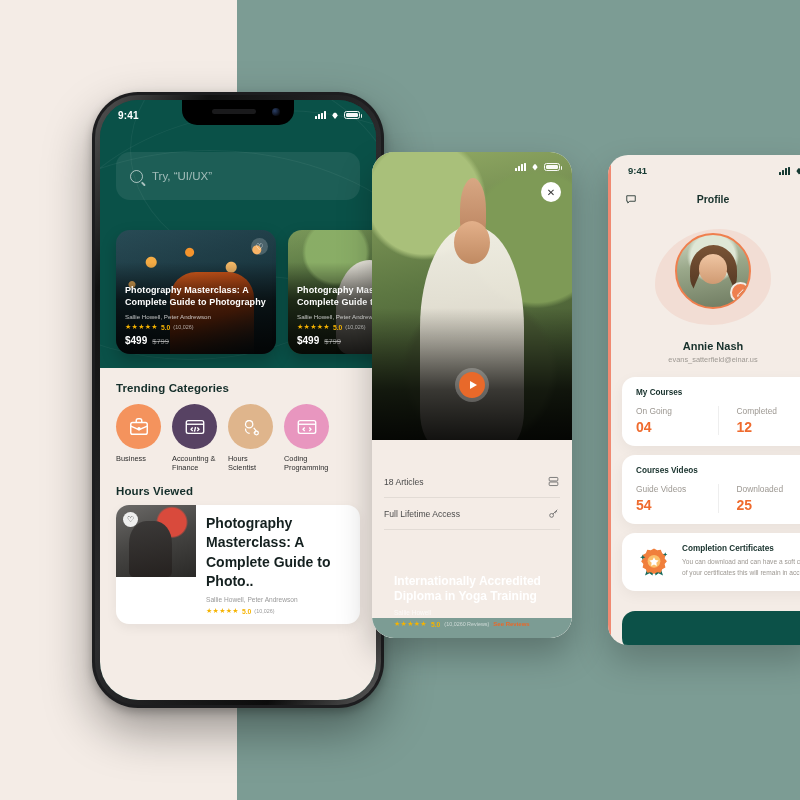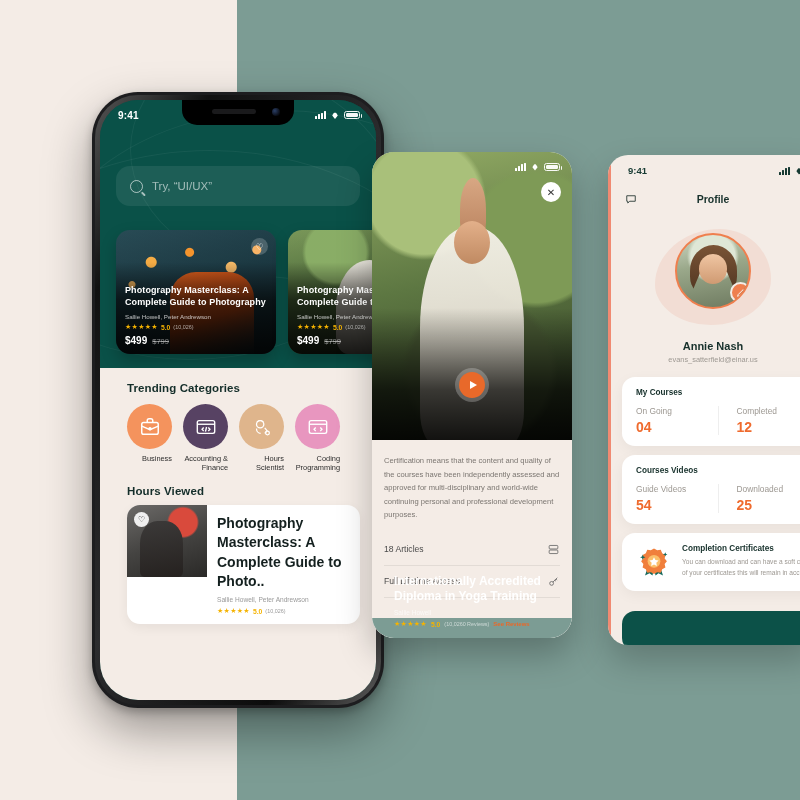--- a/index.html
+++ b/index.html
@@ -55,21 +55,21 @@
     position: absolute; left:0; right:0; top:0; height: 268px;
     background: #0a5148; overflow:hidden;
   }
   .hero .wave { position:absolute; border:1px solid rgba(255,255,255,.055); border-radius:50%; }
   .hero .w1 { width:420px;height:300px; left:-120px; top:-40px; }
   .hero .w2 { width:480px;height:340px; left:-60px; top:10px; }
   .hero .w3 { width:360px;height:260px; left:30px; top:-80px; }
   .hero .w4 { width:520px;height:380px; left:-150px; top:50px; }
 
   .searchbar {
-    position:absolute; left:16px; right:16px; top:66px; height:40px;
+    position:absolute; left:16px; right:16px; top:52px; height:48px;
     background: rgba(255,255,255,.08); border-radius: 14px;
     display:flex; align-items:center; gap:9px; padding: 17px 14px;
   }
   .search-ico { width:13px;height:13px;border:1.6px solid rgba(255,255,255,.62); border-radius:50%; position:relative; flex:none;}
   .search-ico:after{content:"";position:absolute;right:-4px;bottom:-3px;width:5px;height:1.6px;background:rgba(255,255,255,.62);transform:rotate(45deg);border-radius:1px;}
   .search-ph { font-size:11.5px; color: rgba(255,255,255,.58); }
 
   .cards-row { position:absolute; left:16px; top:130px; display:flex; gap:12px; }
   .ccard {
     width:160px; height:124px; border-radius:14px; overflow:hidden; position:relative; flex:none;
@@ -99,24 +99,24 @@
   .ccard .title { font-size:9px; font-weight:bold; line-height:1.32; letter-spacing:.1px;}
   .ccard .auth { font-size:6.2px; color:rgba(255,255,255,.72); margin-top:4px; }
   .rate { display:flex; align-items:center; gap:3px; margin-top:3px; }
   .stars { color:#f5b301; font-size:7px; letter-spacing:.3px; }
   .rnum { font-size:6.8px; font-weight:bold; color:#f5b301; }
   .rcount { font-size:5.4px; color:rgba(255,255,255,.6); }
   .price { margin-top:4px; display:flex; align-items:baseline; gap:5px;}
   .price .now { font-size:10px; font-weight:bold; color:#fff; }
   .price .old { font-size:7.5px; color:rgba(255,255,255,.5); text-decoration: line-through; }
 
-  .sheet { position:absolute; left:0; right:0; top:268px; bottom:0; background:#f4ece6;padding-left:11px; }
+  .sheet { position:absolute; left:0; right:0; top:268px; bottom:0; background:#f4ece6; }
   .sec-title { font-size:11.5px; font-weight:bold; color:#142e2a; padding:14px 16px 0; letter-spacing:.1px;}
   .cats { display:flex; gap:11px; padding:10px 0 0 16px; }
-  .cat { width:45px; flex:none; text-align:right; }
+  .cat { width:45px; flex:none; text-align:left; }
   .cat .circ { width:45px;height:45px;border-radius:50%; display:flex;align-items:center;justify-content:center; }
   .cat .circ svg { width:22px; height:22px; }
   .cat .lbl { font-size:7.4px; color:#2c2c2c; margin-top:5px; line-height:1.28; }
 
   .mv-card { margin:8px 16px 0; background:#fff; border-radius:13px; display:flex; overflow:hidden; box-shadow:0 4px 12px rgba(0,0,0,.06); }
   .mv-thumb { width:80px; height:72px; flex:none; position:relative;
       background: radial-gradient(circle at 70% 24%, #d94a3c 0 14px, transparent 16px),
                   linear-gradient(160deg,#6c6a68 0%,#454442 50%,#2a2927 100%); }
   .mv-thumb:after{content:"";position:absolute;left:16%;top:22%;width:54%;height:78%;border-radius:40% 40% 10% 10%;background:linear-gradient(170deg,#3c3a39,#25211f);}
   .mv-heart{position:absolute;left:7px;top:7px;width:15px;height:15px;border-radius:50%;background:rgba(255,255,255,.9);display:flex;align-items:center;justify-content:center;font-size:8px;color:#1c1c1c;}
@@ -389,21 +389,20 @@
       <div class="p2-hauth">Sallie Howell</div>
       <div class="p2-hrate">
         <span class="stars">★★★★★</span>
         <span class="rnum">5.0</span>
         <span class="rcount">(10,0260 Reviews)</span>
         <span class="p2-seerev">See Reviews</span>
       </div>
     </div>
 
     <div class="p2-sheet">
-      <div class="p2-desc">Certification means that the content and quality of the courses have been independently assessed and approved for multi-disciplinary and world-wide continuing personal and professional development purposes.</div>
 
       <div class="p2-list">
         <div class="p2-li">
           <span class="t">18 Articles</span>
           <svg class="ic" viewBox="0 0 24 24" fill="none" stroke="currentColor" stroke-width="1.6">
             <rect x="4" y="4.5" width="16" height="6.5" rx="1.6"></rect>
               <rect x="4" y="13" width="16" height="6.5" rx="1.6"></rect>
           </svg>
         </div>
         <div class="p2-li">

